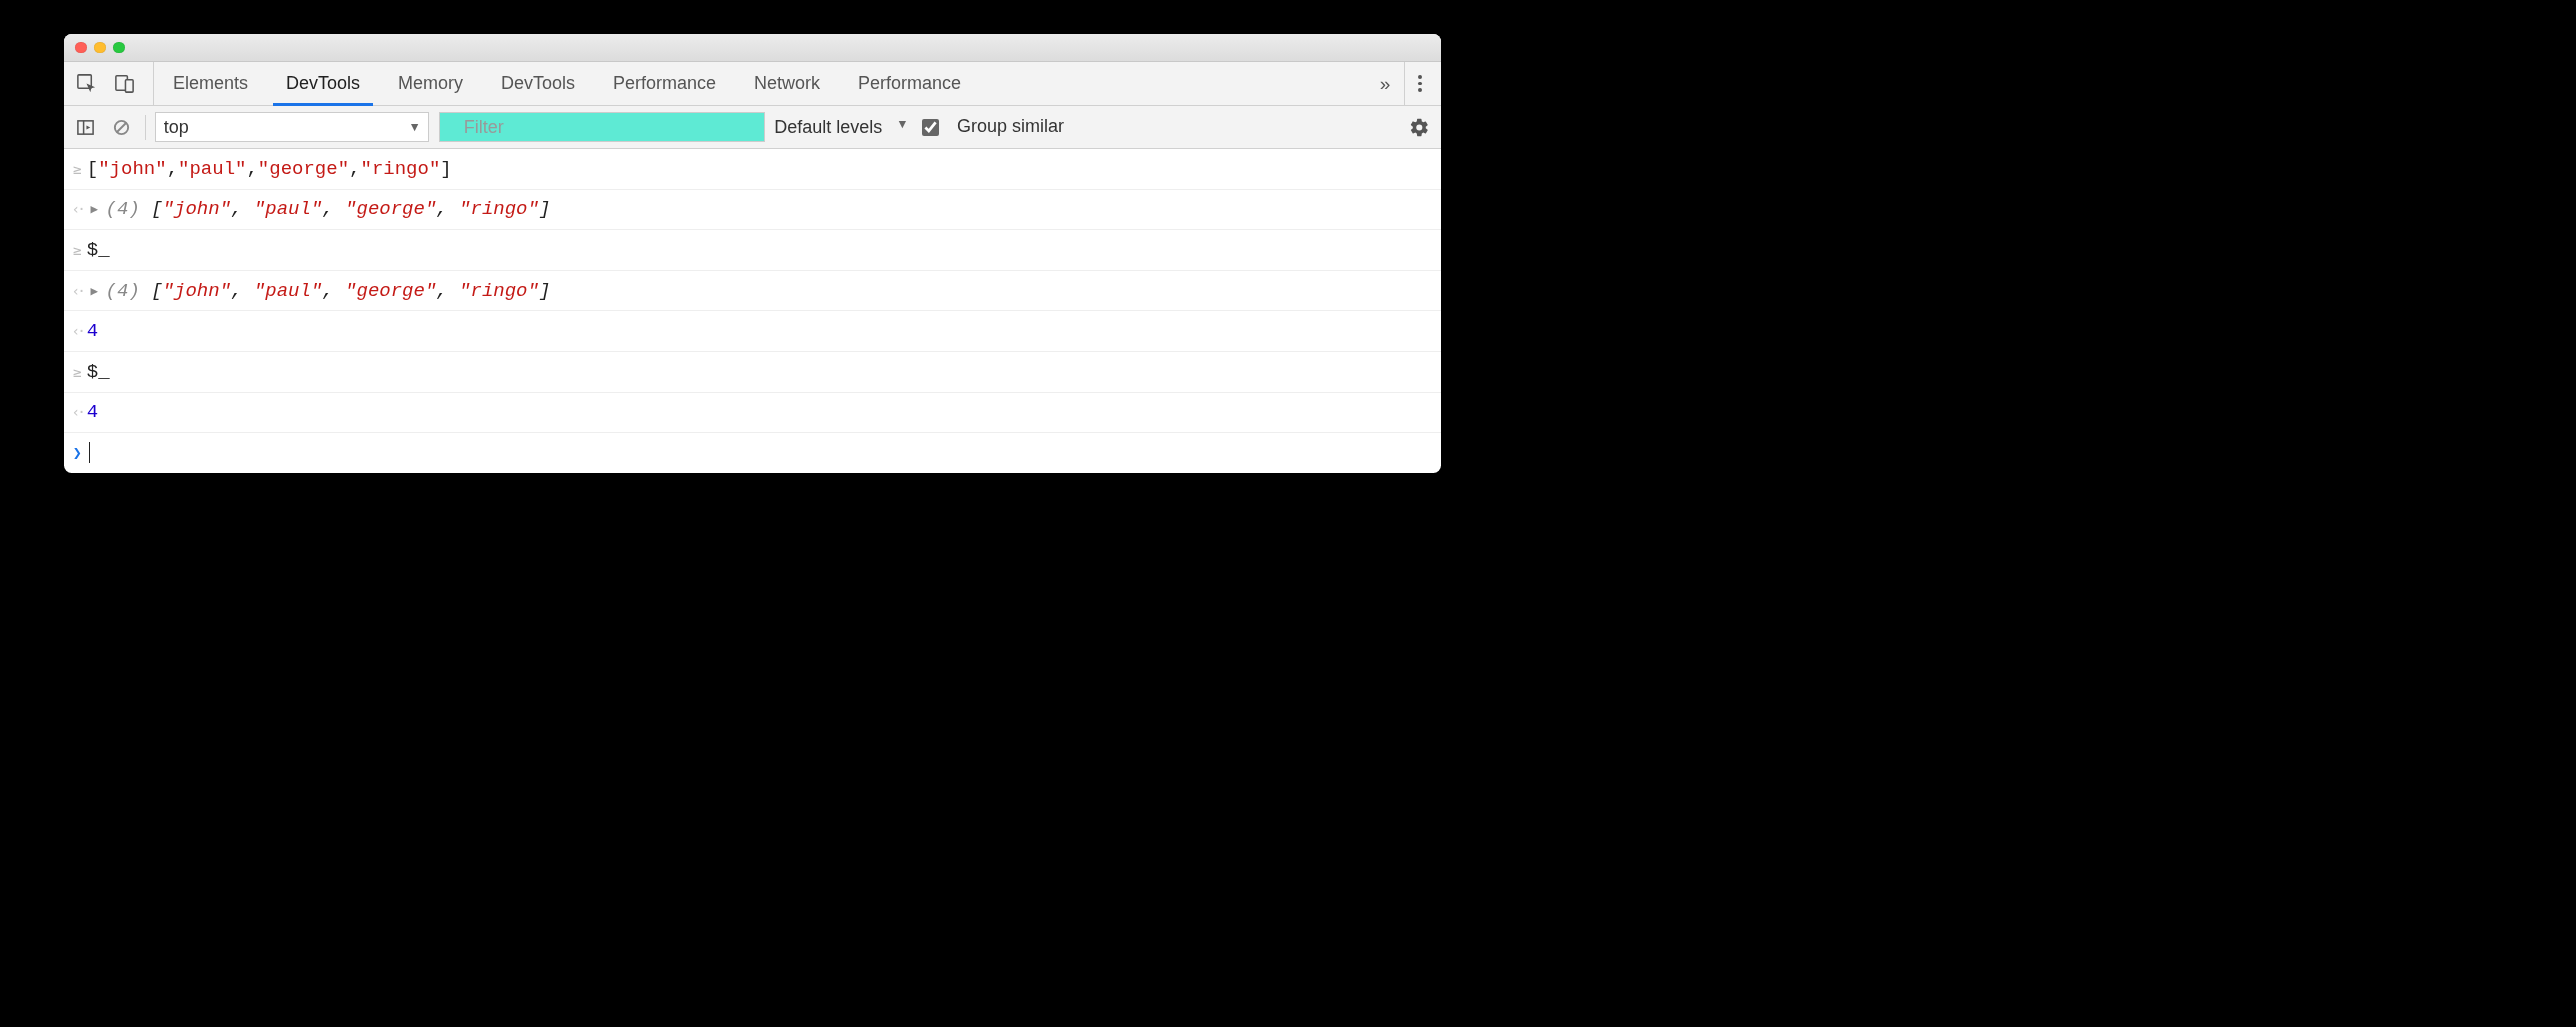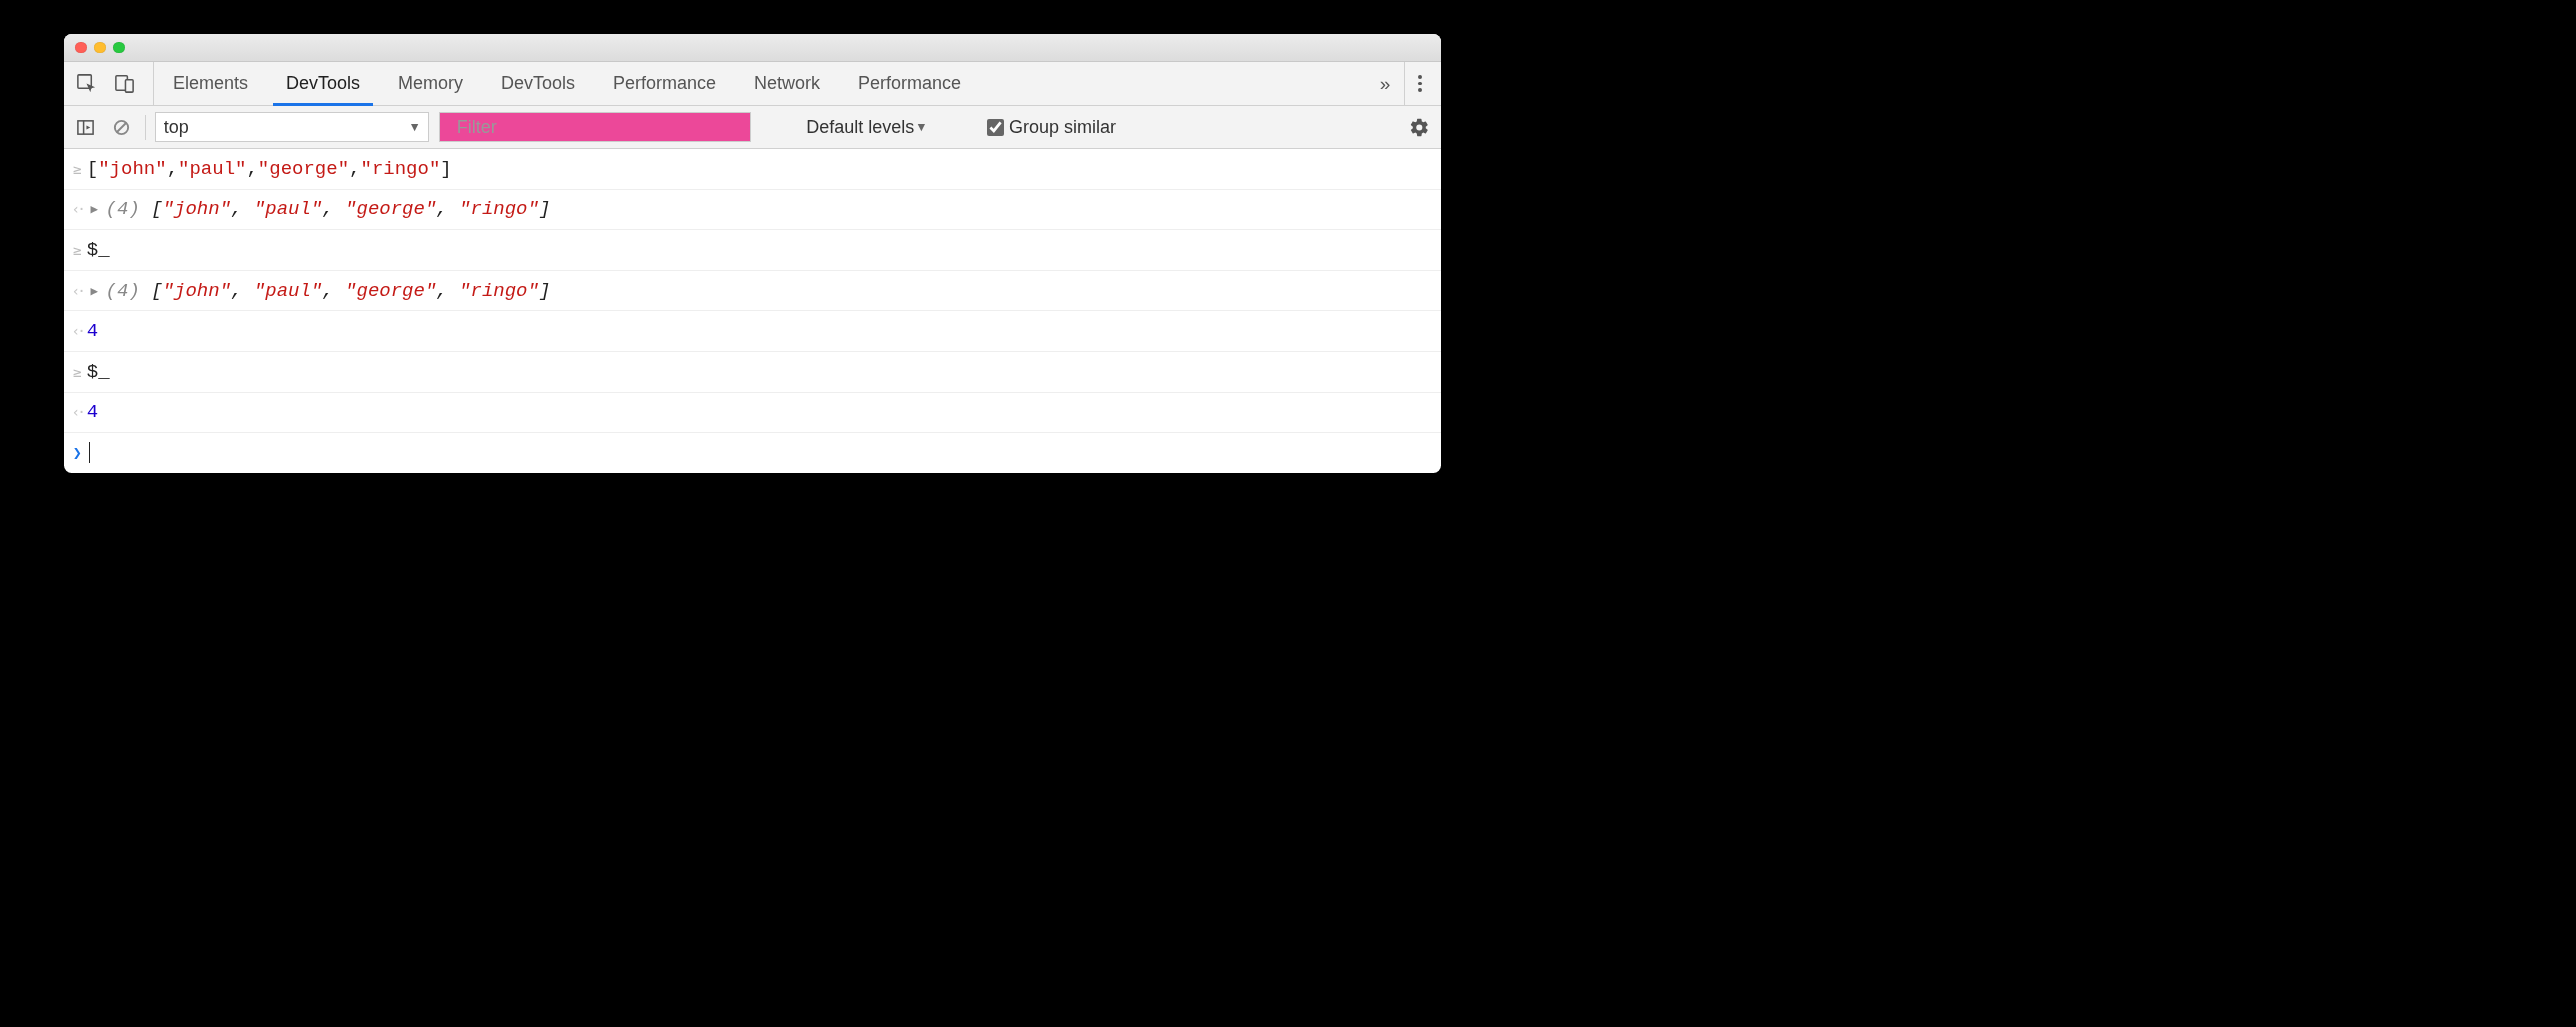--- a/index.html
+++ b/index.html
@@ -137,30 +137,29 @@
     background:#fff;
     border:1px solid #ccc;
     color:#333;
     gap:8px;
   }
   .context-select .tri { color:#666; font-size:12.4px; }
   .filter-input {
     width:276px;
     height:28.5px;
     border:1px solid #ccc;
-    background:#ec4899;
+    background:#5eead4;
     font-size:18px;
-    padding:0 17px;
+    padding:0 24px;
     color:#333;
   }
   .filter-input::placeholder { color:#999; }
   .levels {
-    display:flex; align-items:center; gap:1px;
+    display:flex; gap:14px;
     color:#333;
-    margin-left:46px;
   }
   .levels .tri { color:#666; font-size:12.4px; }
   .chk {
     width:17px; height:17px;
     margin-right:3.8px;
     accent-color:#666;
   }
   .toolbar-spacer { flex:1; }
   .gear { color:#555; }
 

